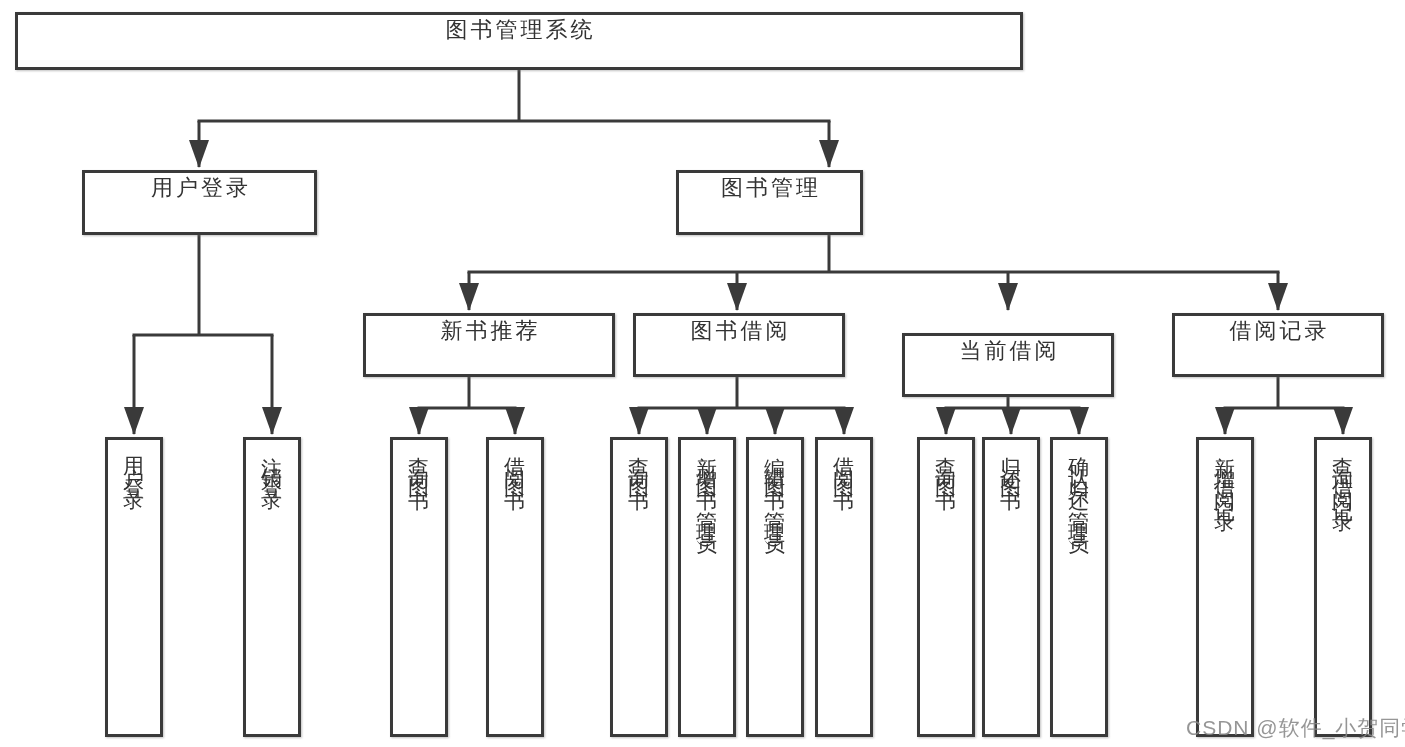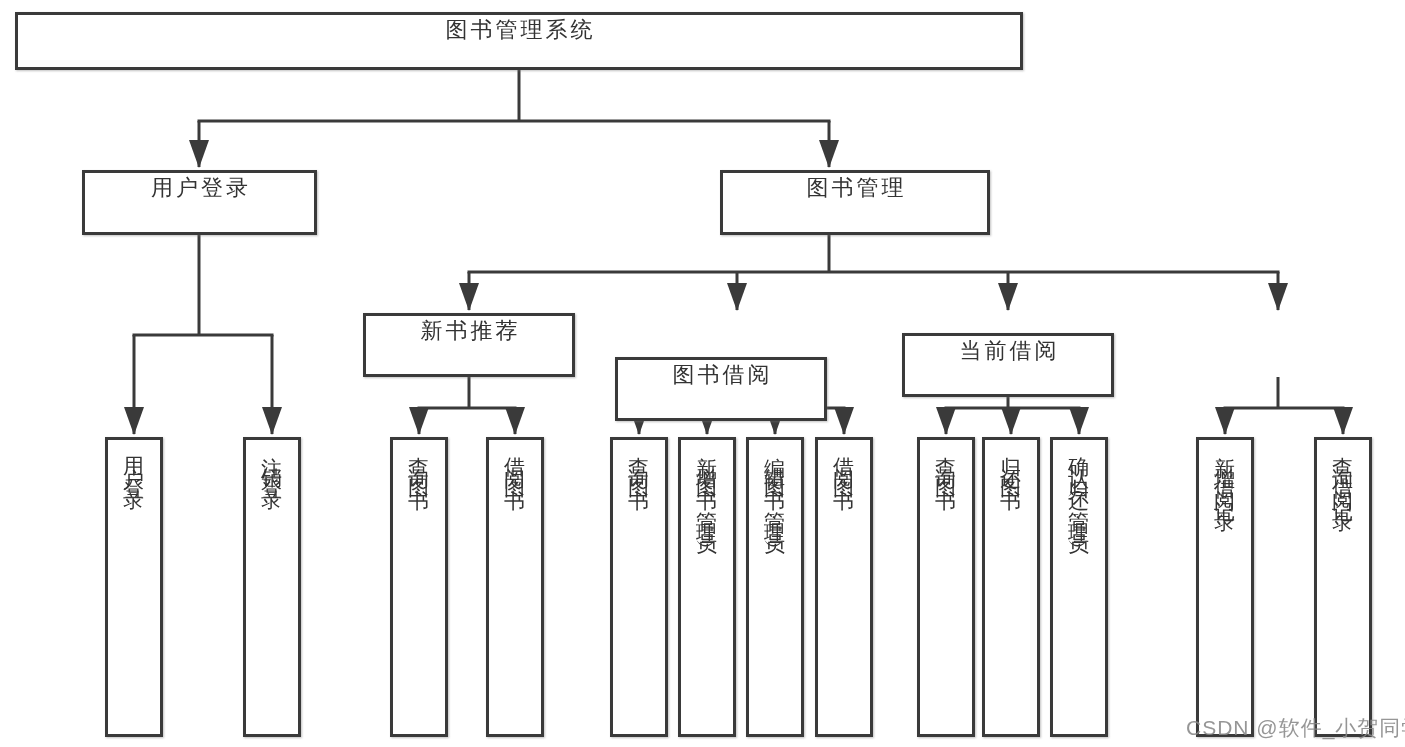--- a/index.html
+++ b/index.html
@@ -124,32 +124,35 @@
     <line x1="1343" y1="408" x2="1343" y2="434" marker-end="url(#arrow)"></line>
   </svg>
 
   <div class="node" style="left:15px; top:12px; width:1008px; height:58px;">
     <span>图书管理系统</span>
   </div>
 
   <div class="node" style="left:82px; top:170px; width:235px; height:65px;">
     <span>用户登录</span>
   </div>
-  <div class="node" style="left:720px; top:170px; width:270px; height:65px;">
+  <div class="node" style="left:676px; top:170px; width:187px; height:65px;">
     <span>图书管理</span>
   </div>
 
-  <div class="node" style="left:363px; top:313px; width:212px; height:64px;">
+  <div class="node" style="left:363px; top:313px; width:252px; height:64px;">
     <span>新书推荐</span>
   </div>
-  <div class="node" style="left:615px; top:313px; width:212px; height:64px;margin-top:44px;">
+  <div class="node" style="left:633px; top:313px; width:212px; height:64px;">
     <span>图书借阅</span>
   </div>
   <div class="node" style="left:902px; top:313px; width:212px; height:64px;margin-top:20px;">
     <span>当前借阅</span>
+  </div>
+  <div class="node" style="left:1172px; top:313px; width:212px; height:64px;">
+    <span>借阅记录</span>
   </div>
 
   <div class="leaf" style="left:105px;">
     <span>用户登录</span>
   </div>
   <div class="leaf" style="left:243px;">
     <span>注销登录</span>
   </div>
 
   <div class="leaf" style="left:390px;">

